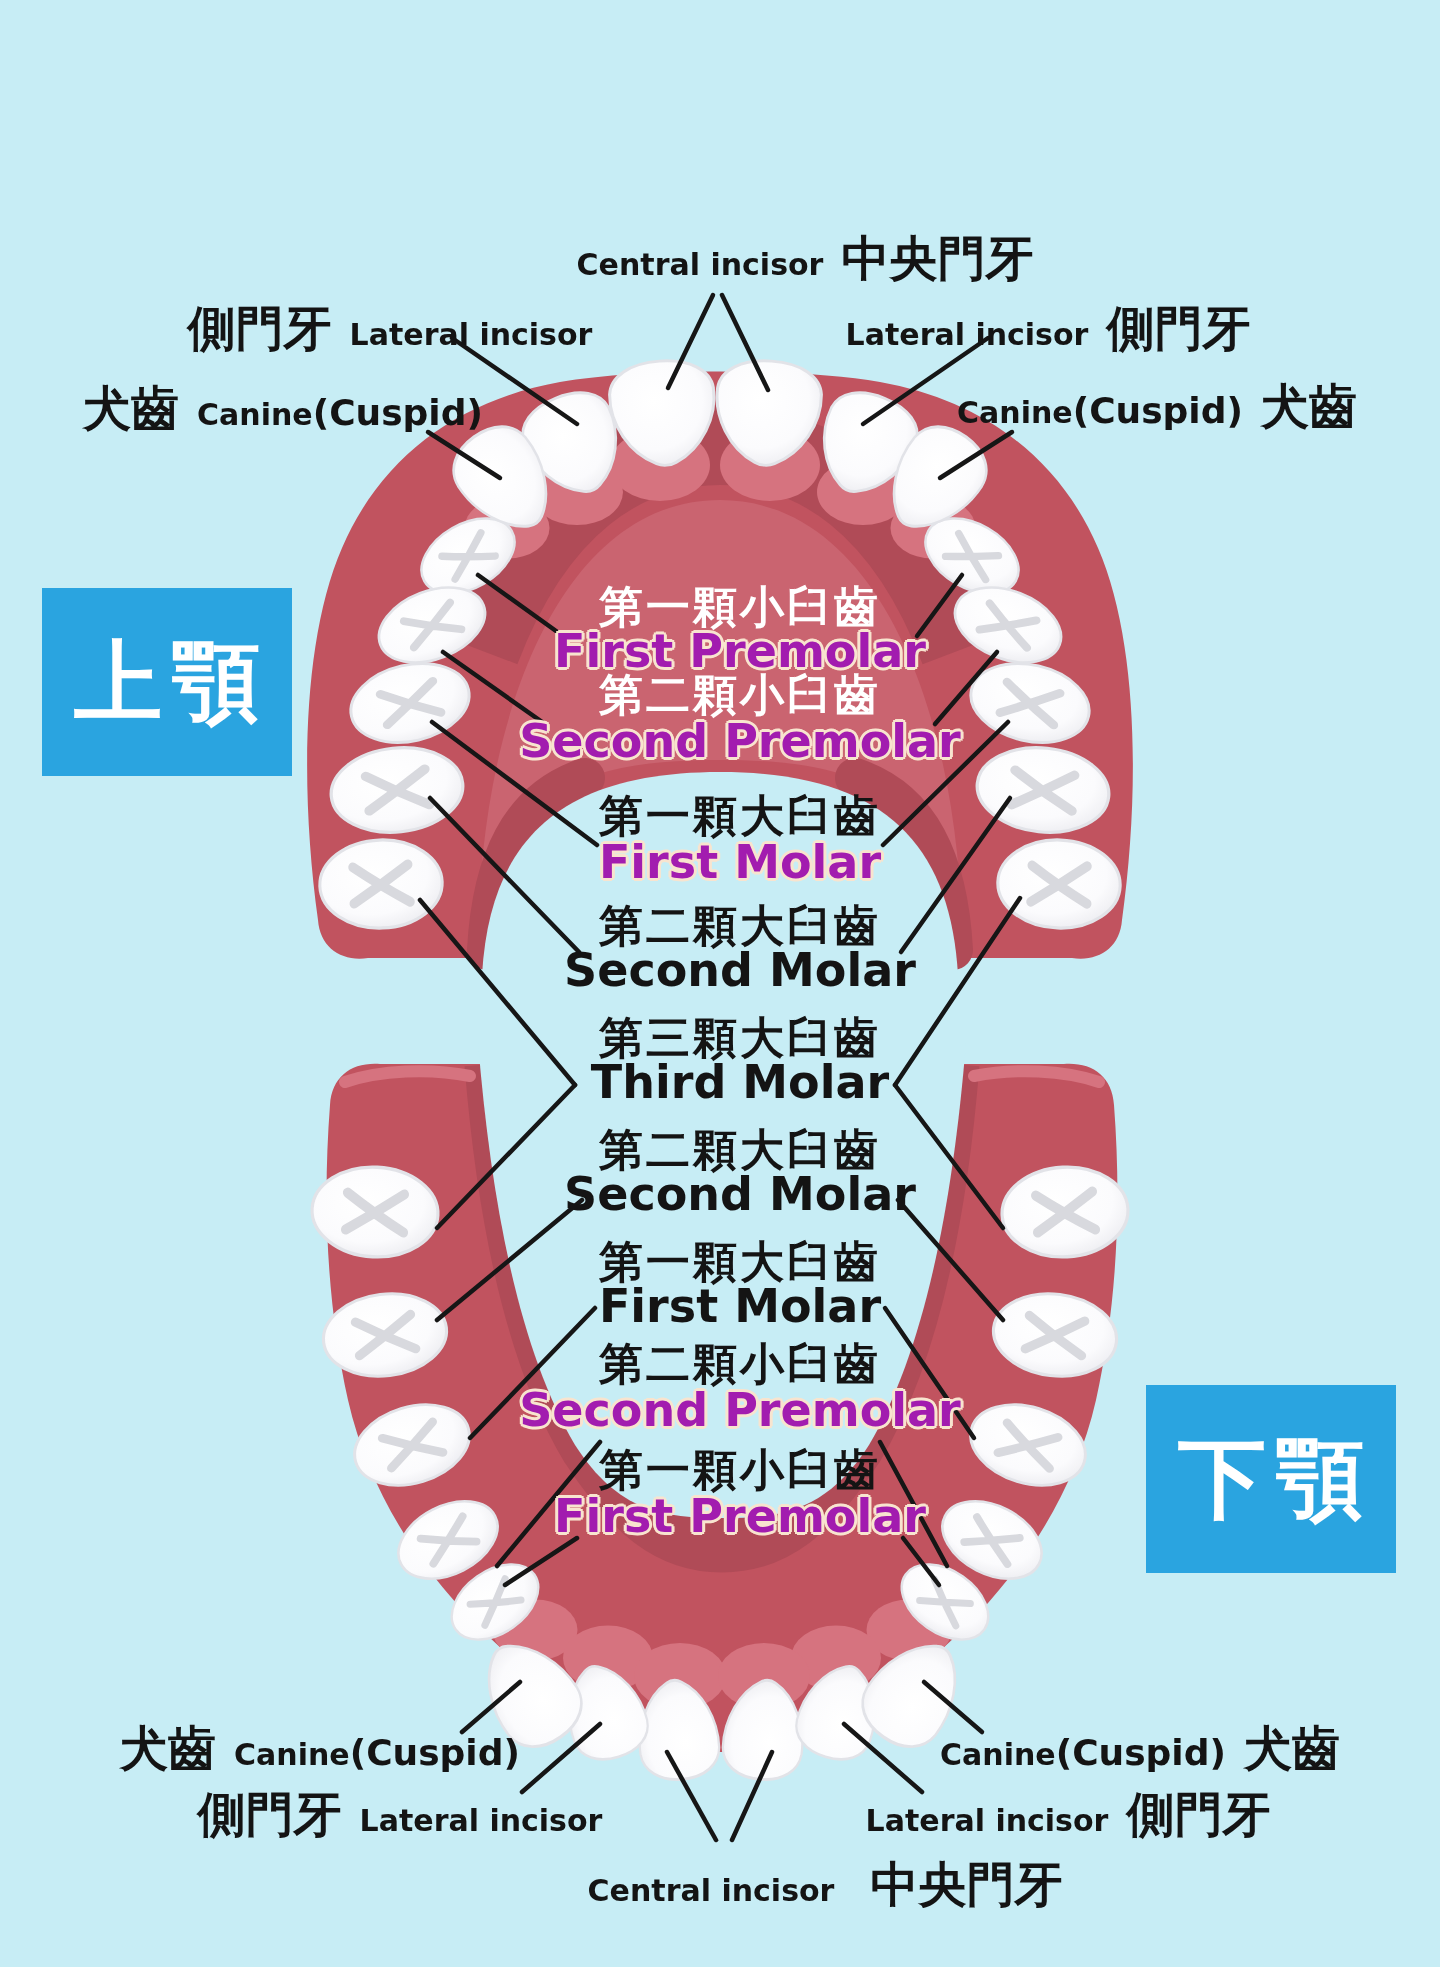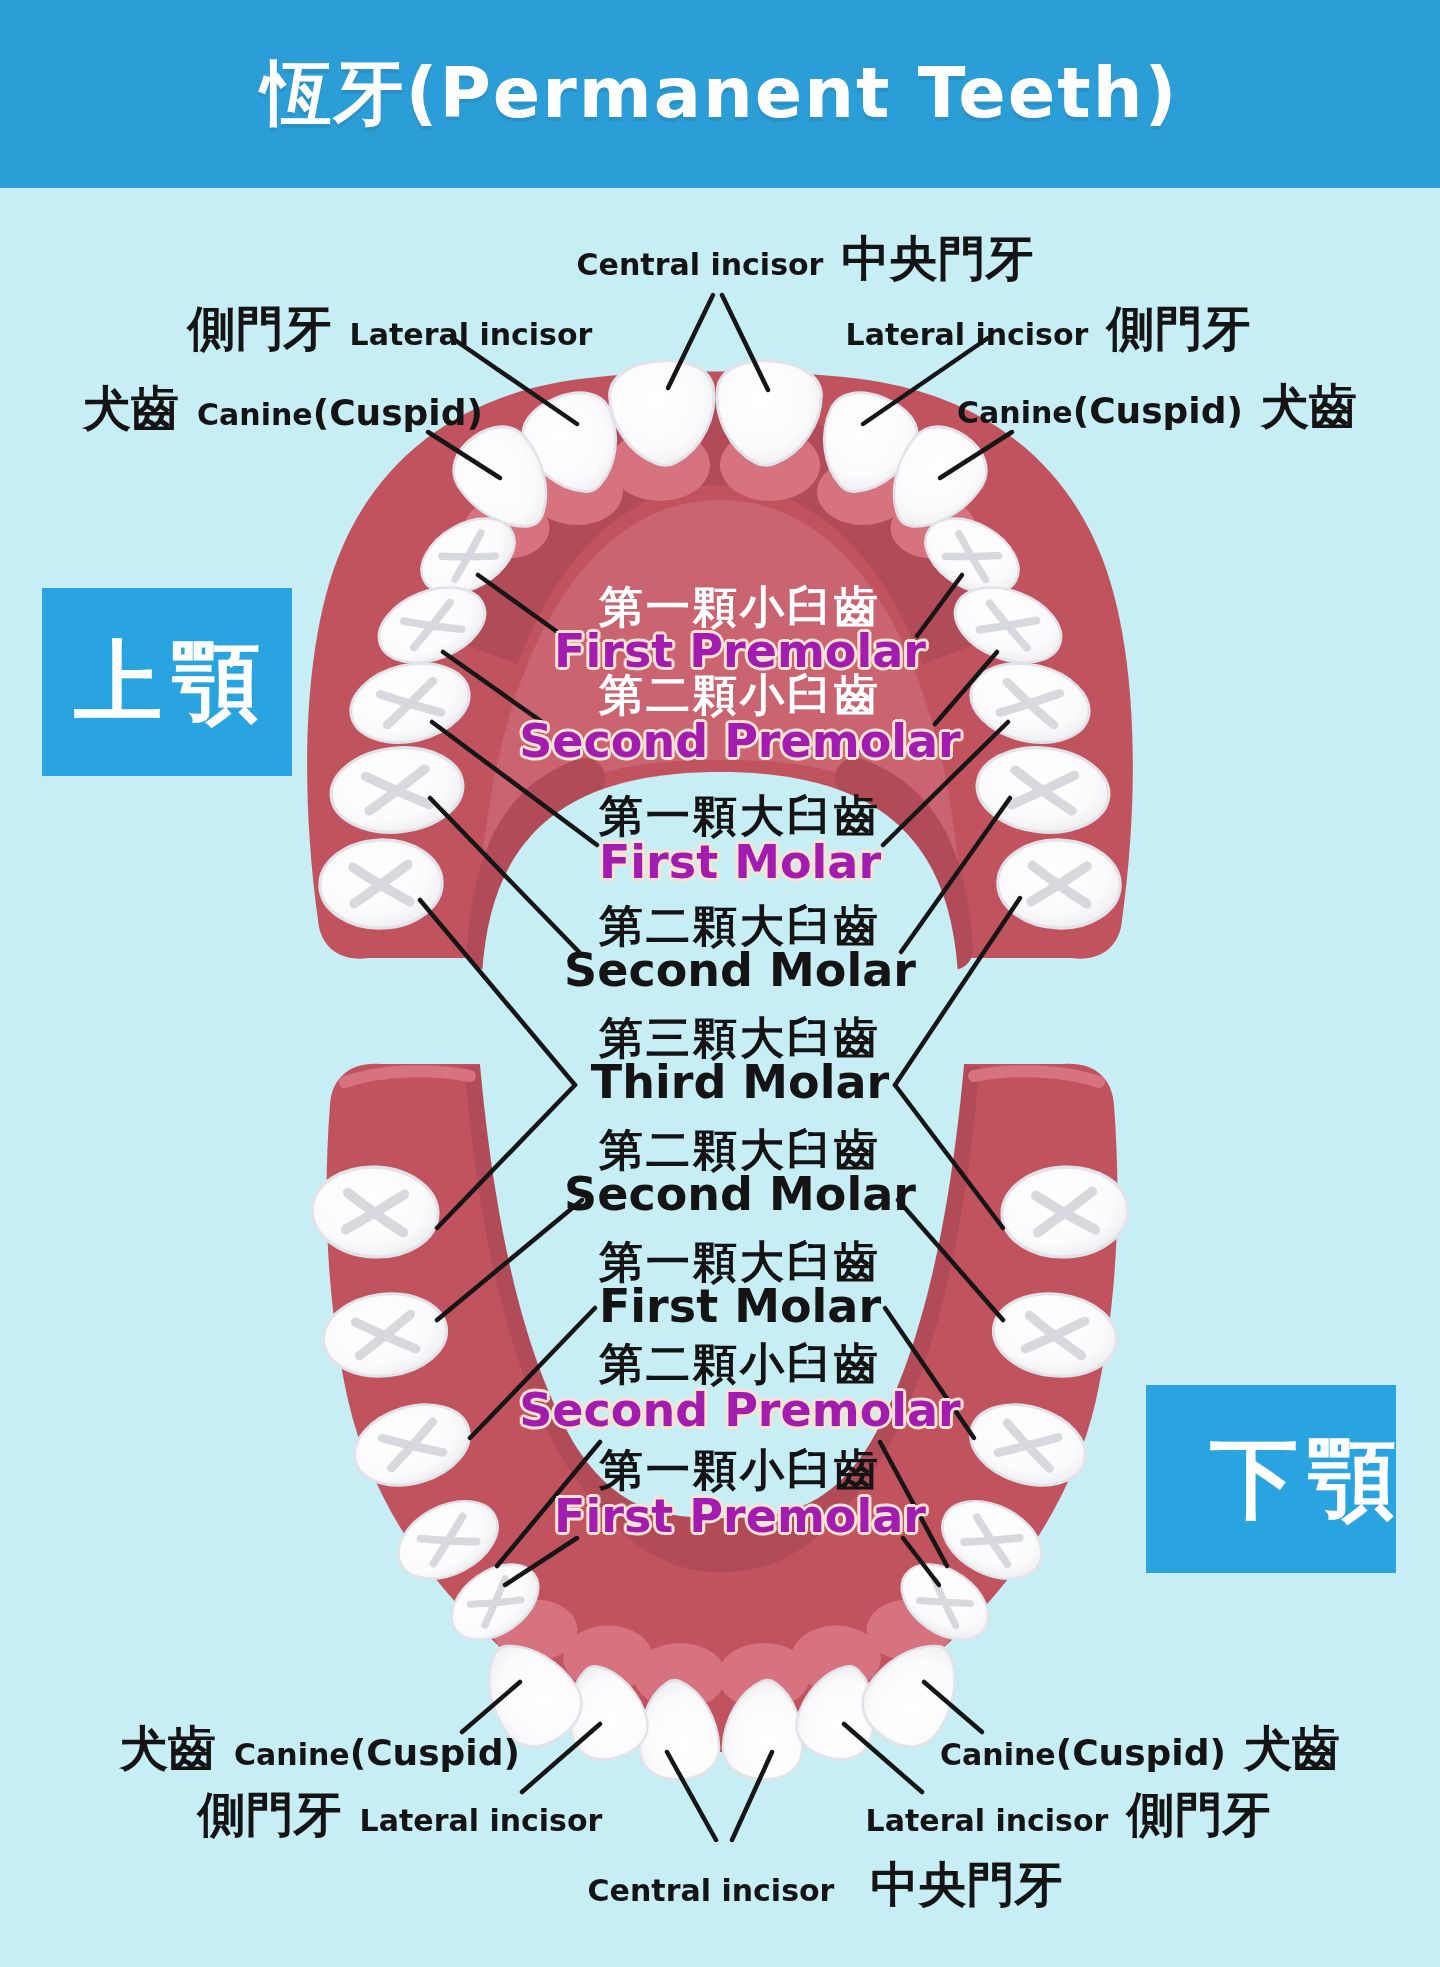--- a/index.html
+++ b/index.html
@@ -8,44 +8,41 @@
   #header{position:absolute;left:0;top:0;width:1440px;height:188px;background:#2c9ed7;
           display:flex;align-items:center;justify-content:center;}
   #header .t{color:#ffffff;font-size:70px;font-weight:bold;letter-spacing:2px;
              text-shadow:0 4px 0 rgba(0,0,0,0.08);white-space:nowrap;}
   #diagram{position:absolute;left:0;top:0;}
   .sidebox{position:absolute;width:250px;height:188px;background:#2aa4e0;
            display:flex;align-items:center;justify-content:center;}
   .sidebox .bl{color:#fff;font-size:88px;font-weight:bold;letter-spacing:10px;
                margin-right:-10px;white-space:nowrap;}
   #box-upper{left:42px;top:588px;}
-  #box-lower{left:1146px;top:1385px;justify-content:flex-end;}
+  #box-lower{left:1146px;top:1385px;}
   .callout{position:absolute;transform:translate(-50%,-50%);white-space:nowrap;
            color:#141414;display:flex;align-items:baseline;line-height:1;}
   .callout .en{font-size:30px;font-weight:bold;}
   .callout .zh{font-size:48px;font-weight:bold;}
   .callout .paren{font-size:36px;font-weight:bold;}
   .callout .gap{display:inline-block;width:18px;}
   .rowlabel{position:absolute;left:740px;transform:translate(-50%,-50%);
             white-space:nowrap;line-height:1;font-weight:bold;color:#141414;}
   .zh-row{font-size:44px;letter-spacing:3px;}
   .en-row{font-size:46px;}
   .white-zh{color:#ffffff;}
   .cream-outline{color:#a21caf;
      text-shadow:3px 0 0 #f8e4cf,-3px 0 0 #f8e4cf,0 3px 0 #f8e4cf,0 -3px 0 #f8e4cf,
                  2px 2px 0 #f8e4cf,-2px 2px 0 #f8e4cf,2px -2px 0 #f8e4cf,-2px -2px 0 #f8e4cf;}
 </style>
 </head>
 <body>
 
 <div id="stage">
 
-  <div id="header">
-    <div class="t">恆牙(Permanent Teeth)</div>
-  </div>
 
   <svg id="diagram" width="1440" height="1967" viewBox="0 0 1440 1967">
     <defs>
       <radialGradient id="tg" cx="42%" cy="38%" r="75%">
         <stop offset="0%" stop-color="#ffffff"></stop>
         <stop offset="62%" stop-color="#fbfbfd"></stop>
         <stop offset="100%" stop-color="#e7e7ec"></stop>
       </radialGradient>
       <g id="toothOval">
         <ellipse rx="60" ry="40" fill="url(#tg)" stroke="#e2e3e8" stroke-width="3"></ellipse>

